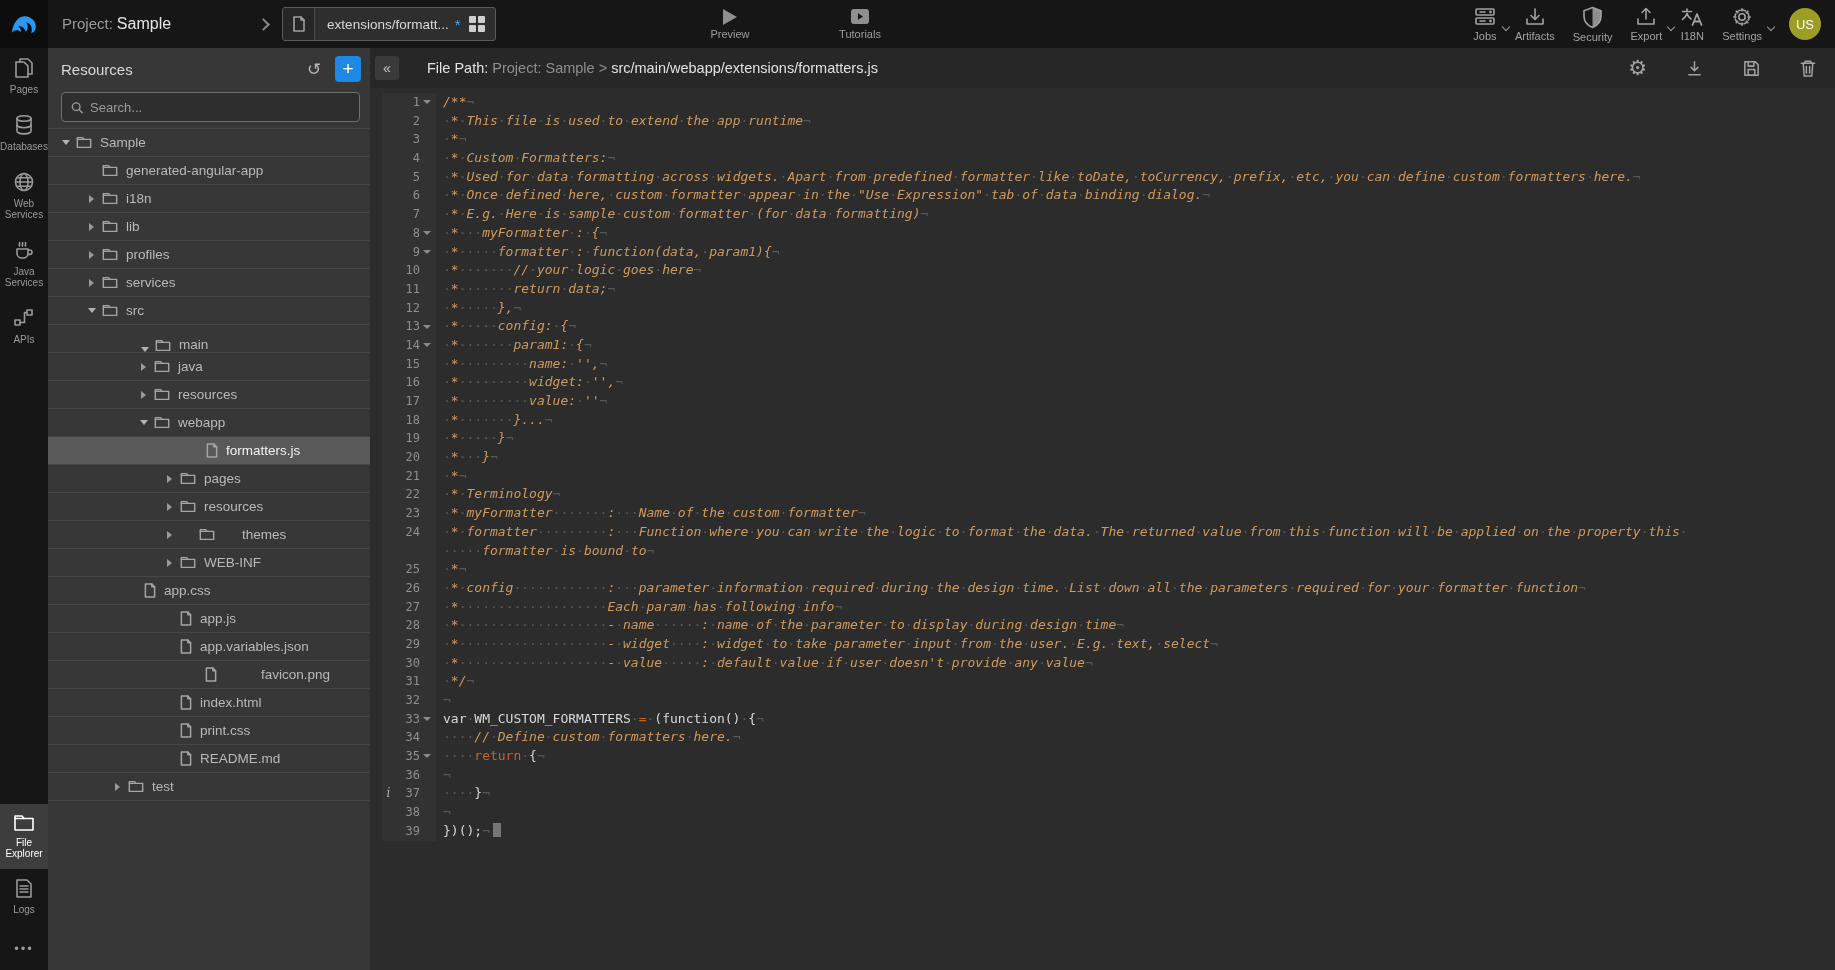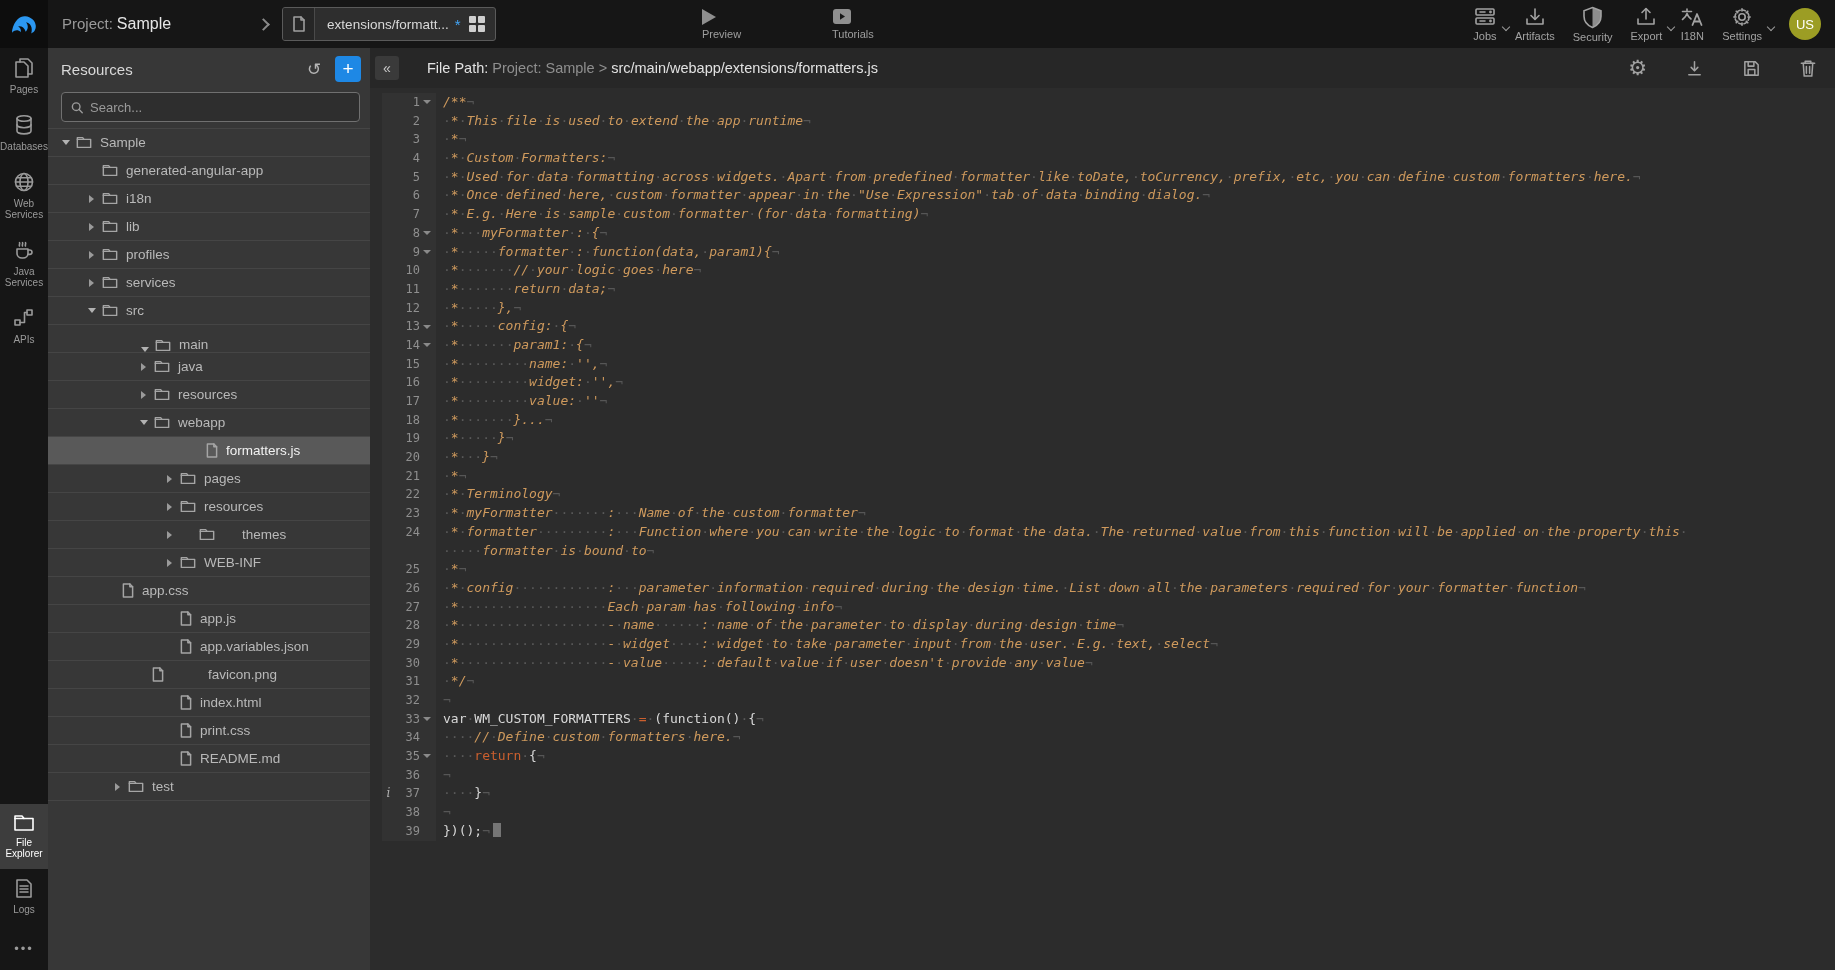--- a/index.html
+++ b/index.html
@@ -19,21 +19,21 @@
     display:flex; align-items:center; overflow:hidden; }
   .tab .ficon-box { width:32px; height:100%; display:flex; align-items:center;
     justify-content:center; border-right:1px solid #4a4a4a; background:#262626; }
   .tab .tlabel { color:#d9d9d9; font-size:13.5px; padding:0 4px 0 12px; }
   .tab .dirty { color:#42a5f5; font-size:15px; margin:0 6px 0 2px; }
   .grid-icon { display:grid; grid-template-columns:7px 7px; grid-template-rows:7px 7px;
     gap:2px; margin:0 10px 0 2px; }
   .grid-icon i { background:#cfcfcf; border-radius:1px; }
 
   .center-group { position:absolute; left:702px; top:0; height:48px; display:flex; gap:74px; }
-  .tb-item { display:flex; flex-direction:column; justify-content:center;
+  .tb-item { display:flex; flex-direction:column; align-items:center; justify-content:center;
     gap:3px; color:#9e9e9e; font-size:11px; min-width:56px; cursor:default; }
   .play-tri { width:0; height:0; border-left:14px solid #8f8f8f;
     border-top:8px solid transparent; border-bottom:8px solid transparent; }
 
   .right-group { margin-left:auto; display:flex; align-items:center; gap:8px; padding-right:14px; }
   .menu-item { display:flex; flex-direction:column; align-items:center; gap:2px;
     color:#a2a2a2; font-size:11px; padding:0 9px; position:relative; }
   .menu-item svg { display:block; }
   .mini-chev { position:absolute; right:-3px; top:18px; width:6px; height:6px;
     border-right:1.6px solid #9a9a9a; border-bottom:1.6px solid #9a9a9a; transform:rotate(45deg); }
@@ -479,21 +479,21 @@
           <span class="arr-right"></span>
         </span>
         <span class="ticon">
           <svg class="ic" width="16" height="13" viewBox="0 0 18 14" style="color:#a5a5a5">
             <path d="M1.5 1.5h6l1.5 2h7.5v9H1.5z"></path>
             <path d="M1.5 3.5h7.5"></path>
           </svg>
         </span>
         <span>WEB-INF</span>
       </div>
-      <div class="tree-row" style="padding-left: 56px;">
+      <div class="tree-row" style="padding-left: 78px;">
         <span class="tw"></span>
         <span class="ticon">
           <svg class="ic" width="12" height="15" viewBox="0 0 13 16" style="color:#a5a5a5">
             <path d="M1.5 1h7l3 3v11h-10z"></path>
             <path d="M8.5 1v3h3"></path>
           </svg>
         </span>
         <span>app.css</span>
       </div>
       <div class="tree-row" style="padding-left: 114px; text-align: right;">
@@ -509,21 +509,21 @@
       <div class="tree-row" style="padding-left: 114px;">
         <span class="tw"></span>
         <span class="ticon">
           <svg class="ic" width="12" height="15" viewBox="0 0 13 16" style="color:#a5a5a5">
             <path d="M1.5 1h7l3 3v11h-10z"></path>
             <path d="M8.5 1v3h3"></path>
           </svg>
         </span>
         <span>app.variables.json</span>
       </div>
-      <div class="tree-row" style="padding-left: 50px; gap: 36px;">
+      <div class="tree-row" style="padding-left: 103px; gap: 36px;">
         <span class="tw"></span>
         <span class="ticon">
           <svg class="ic" width="12" height="15" viewBox="0 0 13 16" style="color:#a5a5a5">
             <path d="M1.5 1h7l3 3v11h-10z"></path>
             <path d="M8.5 1v3h3"></path>
           </svg>
         </span>
         <span>favicon.png</span>
       </div>
       <div class="tree-row" style="padding-left: 114px;">

